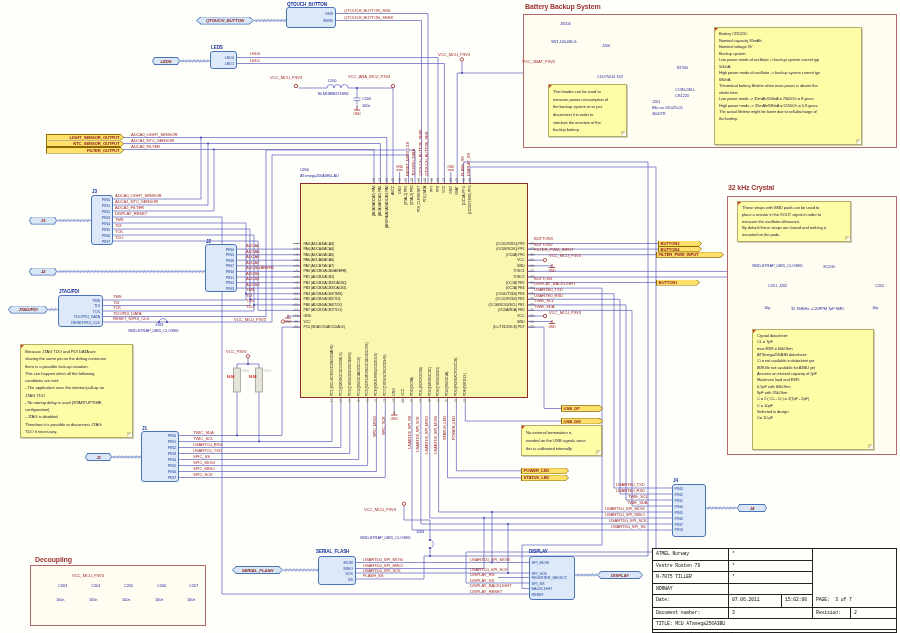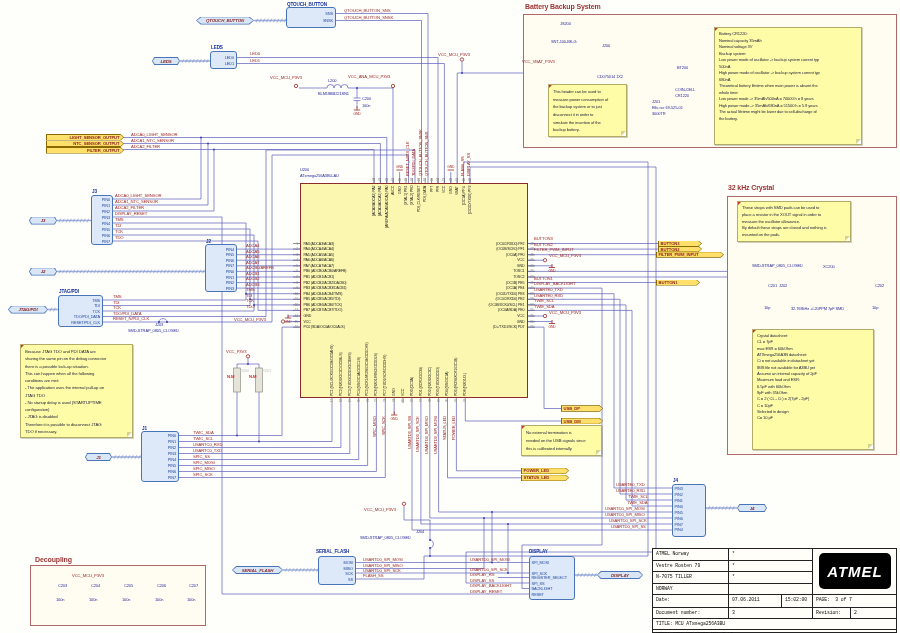--- a/index.html
+++ b/index.html
@@ -467,23 +467,20 @@
 
   <div class="tb" style="left:652px;top:548px;width:245px;height:85px;">
     <div class="tbc" style="left:0;top:0;width:76px;height:11.5px;">ATMEL Norway</div>
     <div class="tbc" style="left:76px;top:0;width:84px;height:11.5px;">*</div>
     <div class="tbc" style="left:0;top:11.5px;width:76px;height:11.5px;">Vestre Rosten 79</div>
     <div class="tbc" style="left:76px;top:11.5px;width:84px;height:11.5px;">*</div>
     <div class="tbc" style="left:0;top:23px;width:76px;height:11.5px;">N-7075 TILLER</div>
     <div class="tbc" style="left:76px;top:23px;width:84px;height:11.5px;">*</div>
     <div class="tbc" style="left:0;top:34.5px;width:76px;height:11px;">NORWAY</div>
     <div class="tbc" style="left:76px;top:34.5px;width:84px;height:11px;"></div>
-    <div class="tbc" style="left:160px;top:0;width:84px;height:45.5px;border-right:none;">
-      <div class="logo" style="left:6px;top:4px;width:72px;height:36px;">ATMEL</div>
-    </div>
     <div class="tbc" style="left:0;top:45.5px;width:76px;height:13px;">Date:</div>
     <div class="tbc" style="left:76px;top:45.5px;width:53px;height:13px;">07.06.2011</div>
     <div class="tbc" style="left:129px;top:45.5px;width:31px;height:13px;">15:02:00</div>
     <div class="tbc" style="left:160px;top:45.5px;width:84px;height:13px;border-right:none;">
       <span>PAGE:</span>&nbsp;&nbsp;<span>3  of  7</span>
     </div>
     <div class="tbc" style="left:0;top:58.5px;width:76px;height:11.5px;">Document number:</div>
     <div class="tbc" style="left:76px;top:58.5px;width:84px;height:11.5px;">3</div>
     <div class="tbc" style="left:160px;top:58.5px;width:38px;height:11.5px;">Revision:</div>
     <div class="tbc" style="left:198px;top:58.5px;width:46px;height:11.5px;border-right:none;">2</div>

